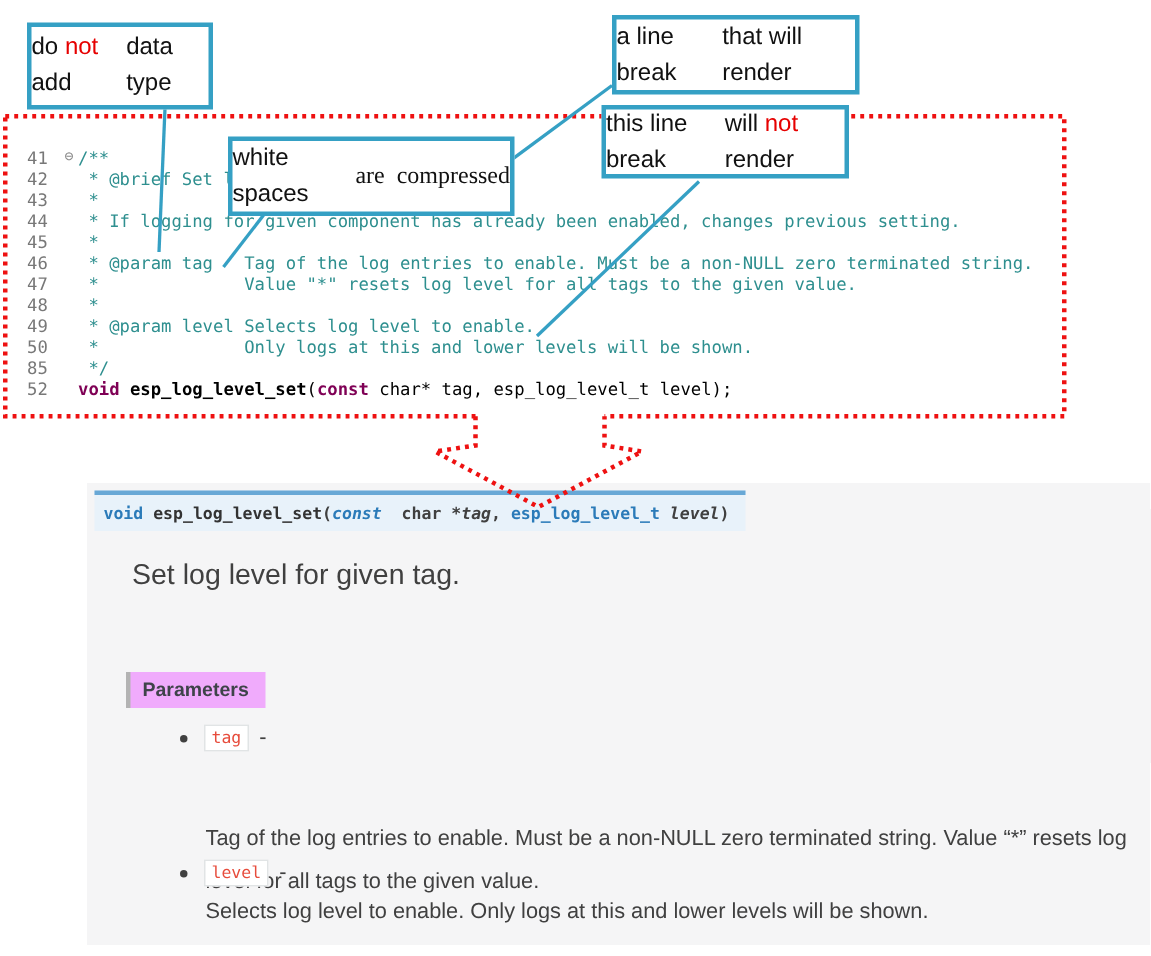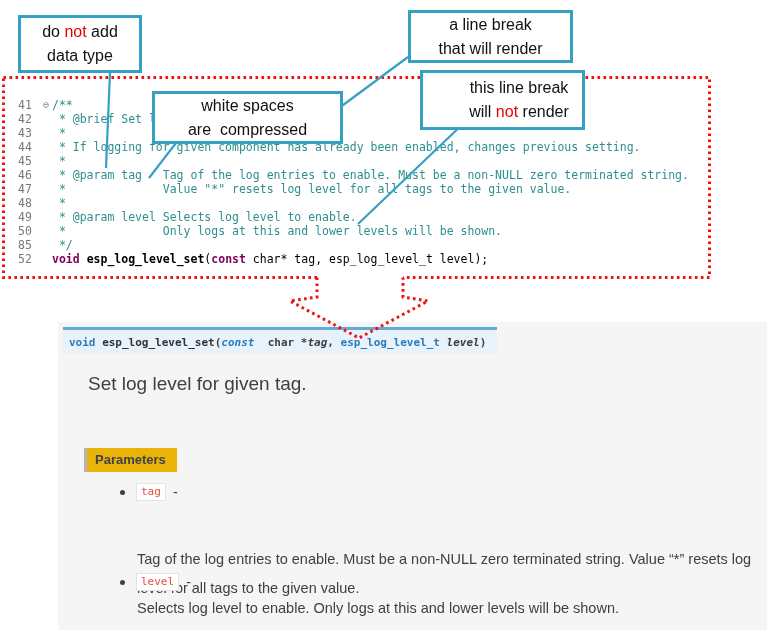--- a/index.html
+++ b/index.html
@@ -5,29 +5,29 @@
   html,body{margin:0;padding:0;background:#ffffff;}
   .stage{
     position:relative;width:767px;height:637px;background:#ffffff;
     font-family:"Liberation Sans",sans-serif;overflow:hidden;
   }
   
   .overlay{position:absolute;left:0;top:0;width:767px;height:637px;z-index:4;pointer-events:none;}
   
   .callout{
     position:absolute;background:#ffffff;border:3px solid #35a0c4;z-index:6;
-    display:flex;flex-direction:column;align-items:center;justify-content:center;
+    display:flex;flex-direction:row;align-items:center;justify-content:center;
     font-size:16px;line-height:1.5;color:#111;box-sizing:border-box;
   }
   .callout .red{color:#e60000;}
-  .callout .pre{white-space:pre;}
+  .callout .pre{white-space:pre;font-family:Liberation Serif, serif;}
   .box1{left:18px;top:15px;width:124px;height:58px;}
   .box2{left:152px;top:43px;width:191px;height:53px;margin-top:48px;}
   .box3{left:408px;top:10px;width:165px;height:53px;}
-  .box4{left:420px;top:70px;width:165px;height:60px;padding-left:33px;}
+  .box4{left:401px;top:70px;width:165px;height:49px;}
   
   .code{position:absolute;left:4px;top:98px;z-index:1;font-family:"DejaVu Sans Mono",monospace;font-size:11.5px;}
   .cl{display:flex;height:14px;line-height:14px;align-items:flex-start;}
   .ln{display:inline-block;width:22px;padding-left:14px;color:#787878;flex:none;}
   .fold{display:inline-block;width:12px;flex:none;color:#8a8a8a;font-size:10px;text-align:center;}
   pre.ct{margin:0;white-space:pre;font-family:inherit;color:#2e8f8f;}
   .cl .kw{color:#7f0055;font-weight:bold;}
   .cl .fn{color:#000;font-weight:bold;}
   .cl .plain{color:#000;}
   .l52 pre.ct{color:#000;}
@@ -41,21 +41,21 @@
   }
   .sig .s-kw{color:#2b7bb9;}
   .sig .s-const{color:#2b7bb9;font-style:italic;}
   .sig .s-name{color:#333;}
   .sig .s-arg{font-style:italic;}
   .doc-p{position:absolute;left:30px;font-size:19px;line-height:19px;margin:0;}
   .p-brief{top:52px;}
   .p-details{top:84px;}
   .field{
     position:absolute;left:26px;top:126px;
-    background:#eab308;border-left:3px solid #b3b3b3;
+    background:#f0abfc;border-left:3px solid #b3b3b3;
     padding:4px 11px 5px 8px;font-size:13px;font-weight:bold;color:#3e4349;
   }
   .prow{position:absolute;left:62px;display:flex;align-items:center;height:20px;}
   .prow1{top:160px;}
   .prow2{top:250px;}
   .bullet{width:5px;height:5px;border-radius:50%;background:#404040;flex:none;margin-right:11px;}
   .chip{
     display:inline-block;border:1px solid #e1e4e5;background:#fff;
     font-family:"DejaVu Sans Mono",monospace;font-size:11px;color:#e74c3c;
     padding:1px 4px;line-height:14px;

